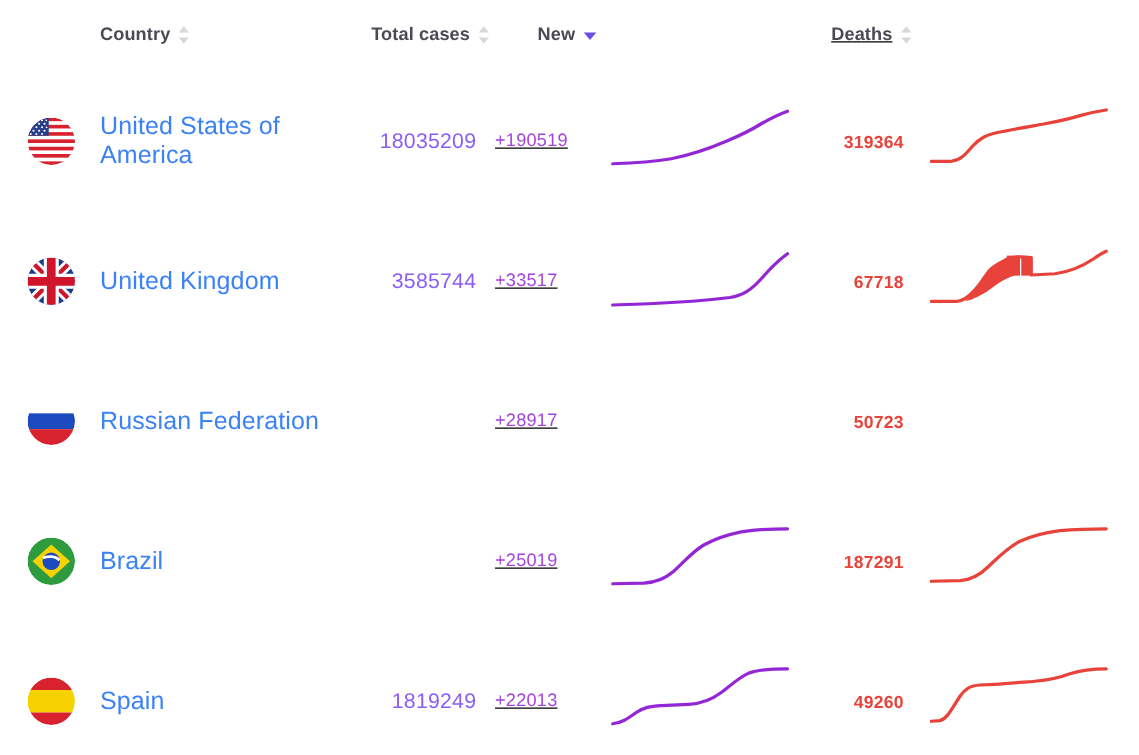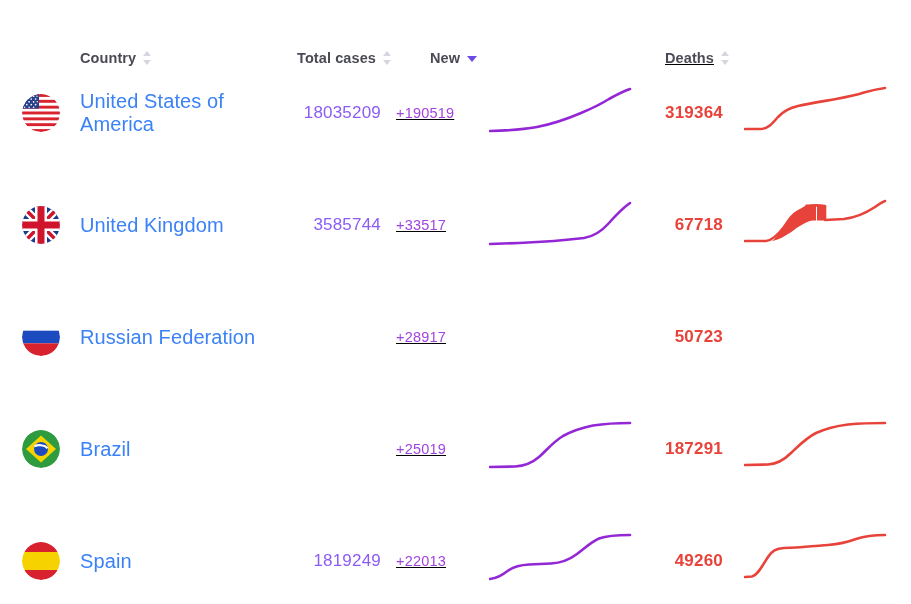--- a/index.html
+++ b/index.html
@@ -23,21 +23,20 @@
     background: #ffffff;
   }
 
   
   .thead {
     position: absolute;
     left: 0;
     top: 0;
     width: 911px;
     height: 57px;
-    margin-top: 30px;
   }
   .th {
     position: absolute;
     display: flex;
     align-items: center;
     gap: 7px;
     top: 18px;
     height: 20px;
     white-space: nowrap;
   }
@@ -125,21 +124,21 @@
     color: #8b5cf6;
     letter-spacing: 0.2px;
   }
   .new-cases {
     font-size: 14.5px;
     font-weight: normal;
     color: #a243e0;
     letter-spacing: 0.2px;
   }
   .deaths {
-    font-size: 17px;
+    font-size: 14px;
     font-weight: bold;
     color: #e8433a;
     letter-spacing: 0.2px;
   }
 
   .spark {
     display: block;
     width: 145px;
     height: 56px;
   }

